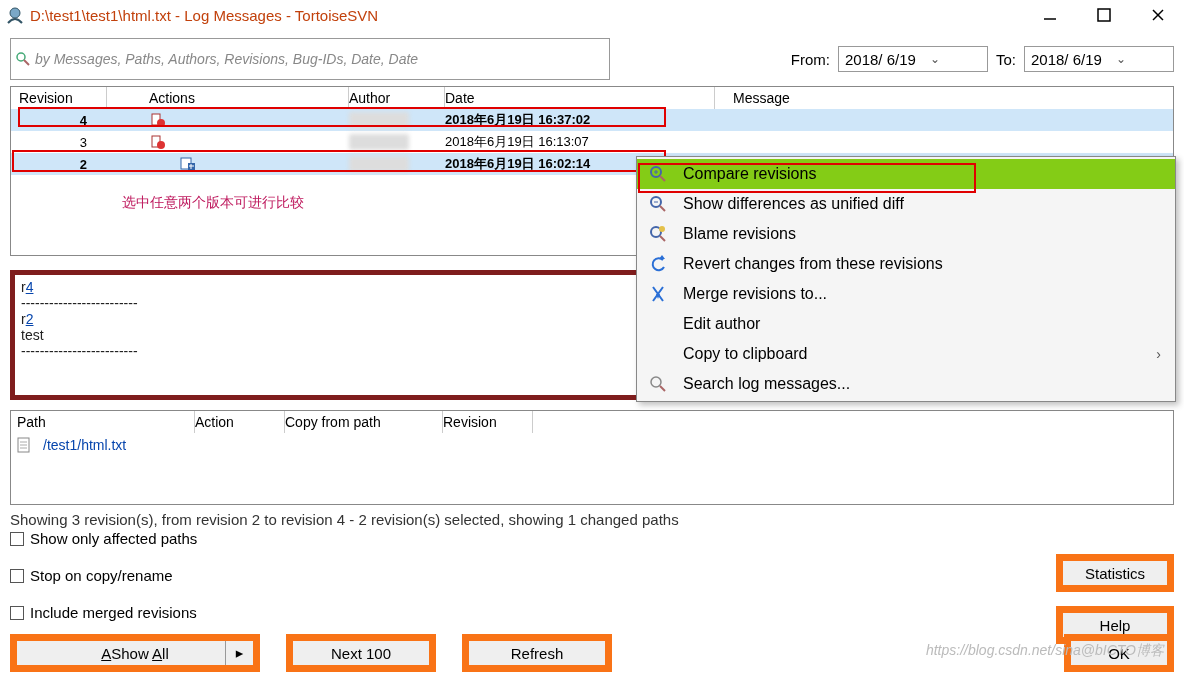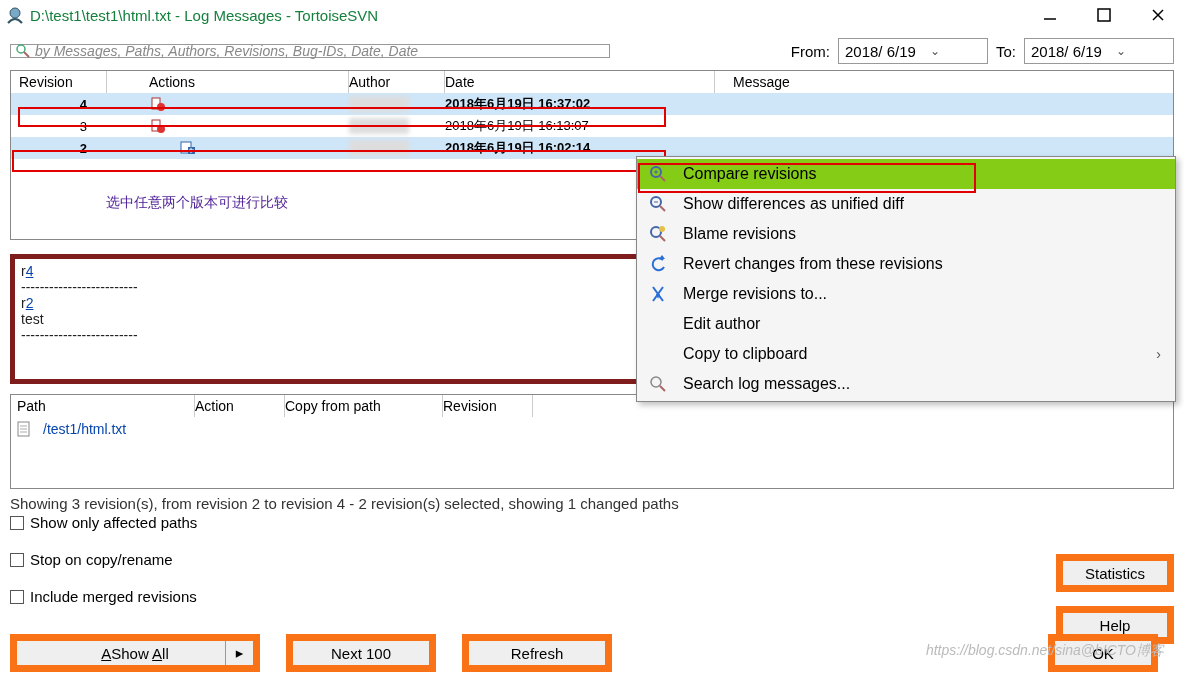--- a/index.html
+++ b/index.html
@@ -1,23 +1,23 @@
 <!DOCTYPE html>
 <html><head>
 <meta charset="utf-8">
 <style>
 * { box-sizing: border-box; font-family: "Segoe UI", Tahoma, sans-serif; }
 body { margin: 0; background: #fff; width: 1184px; height: 678px; position: relative; font-size: 13px; color: #000; }
 .titlebar { display: flex; align-items: center; height: 30px; padding: 0 4px; }
 .titlebar .icon-app { width: 22px; height: 22px; margin-right: 4px; display:flex;align-items:center;justify-content:center;}
-.titlebar .title { flex: 1; font-size: 15px; color: #15803d; }
+.titlebar .title { flex: 1; font-size: 15px; color: #c2410c; }
 .winbtns { display: flex; gap: 30px; padding-right: 10px; }
 .winbtn { width: 24px; height: 24px; display: flex; align-items: center; justify-content: center; font-size: 16px; }
 .toolbar { display: flex; align-items: center; padding: 8px 10px 6px 10px; gap: 8px; }
-.search-wrap { flex: 0 0 600px; border: 1px solid #999; height: 14px; display: flex; align-items: center; padding: 0 4px; gap: 4px; }
+.search-wrap { flex: 0 0 600px; border: 1px solid #999; height: 42px; display: flex; align-items: center; padding: 0 4px; gap: 4px; }
 .search-wrap .s-ico { width:16px;height:16px;display:flex;align-items:center;justify-content:center;}
 .search-wrap .s-text { color: #888; font-style: italic; font-size: 14px; }
 .spacer { flex: 1; }
 .toolbar .lbl { font-size: 15px; }
 .date-combo { border: 1px solid #999; height: 26px; display: flex; align-items: center; padding: 0 6px; gap: 14px; font-size: 15px; min-width: 150px; }
 .date-combo .chev { font-size: 12px; color: #555; }
 .lists-wrap { padding: 0 10px; }
 .loglist { border: 1px solid #888; height: 170px; position: relative; background: #fff; }
 .loglist .hdr, .loglist .row { display: flex; align-items: center; height: 22px; }
 .loglist .hdr { border-bottom: 0; font-size: 14px; }
@@ -28,40 +28,40 @@
 .col-msg { padding-left: 18px; }
 .loglist .hdr > div { border-right: 1px solid #ccc; height:100%; display:flex; align-items:center; }
 .loglist .hdr .col-msg { border-right:none; }
 .row.sel { background: #cfe6f9; font-weight: 700; }
 .row .col-rev { text-align: right; padding-right: 20px; }
 .row .ico { display:inline-flex; width:18px;height:18px;align-items:center;justify-content:center;}
 .authblur { width: 60px; height: 16px; background: #ddd; filter: blur(2px); border-radius:2px;}
 .redbox1 { position:absolute; border:2px solid #e00000; left:18px; top:107px; width:648px; height:20px; pointer-events:none;}
 .redbox2 { position:absolute; border:2px solid #e00000; left:12px; top:150px; width:654px; height:22px; pointer-events:none;}
 .redbox3 { position:absolute; border:2px solid #e00000; left:638px; top:163px; width:338px; height:30px; pointer-events:none; z-index:60;}
-.red-anno { position:absolute; color:#4c1d95; font-size:14px; left:106px; top:194px; font-family: "Microsoft YaHei", sans-serif;}
+.red-anno { position:absolute; color:#be185d; font-size:14px; left:122px; top:194px; font-family: "Microsoft YaHei", sans-serif;}
 .detail-panel { border: 5px solid #7f1d1d; height: 130px; margin-top: 14px; padding: 4px 6px; font-family: Consolas, monospace; font-size: 14px; color:#222; white-space:pre; overflow:hidden;}
 .detail-panel .lnk { color: #0645ad; text-decoration: underline; }
 .path-panel { border: 1px solid #888; height: 95px; margin-top: 10px; }
 .path-panel .hdr { display:flex; align-items:center; font-size:14px; height:22px; }
 .pcol-path { width: 184px; padding-left:6px; }
 .pcol-action { width: 90px; }
 .pcol-copy { width: 158px; }
 .pcol-rev { width: 90px; }
 .path-panel .hdr > div { border-right:1px solid #ccc; height:100%; display:flex;align-items:center;}
 .prow { display:flex; align-items:center; height:24px; padding-left:6px; gap:10px;}
 .prow .file-ico { width:16px;height:16px; }
 .prow .fpath { color:#0645ad; font-size:14px; }
 .status-line { padding: 0 10px; margin-top: 6px; font-size: 15px; color:#333; }
 .checks { padding: 2px 10px; display:flex; flex-direction:column; gap:20px; font-size:15px; }
 .check { display:flex; align-items:center; gap:6px; }
 .cbox { width:14px;height:14px; border:1px solid #555; }
 .side-btns { position:absolute; right:10px; top:554px; display:flex; flex-direction:column; gap:14px; }
 .side-btns .btn, .bottom-btns .btn { border:7px solid #f97316; background:#efefef; height:38px; display:flex;align-items:center;justify-content:center; font-size:15px; padding:0 18px; min-width:118px;}
-.bottom-btns { position:absolute; bottom:6px; left:10px; right:26px; display:flex; align-items:center; gap:26px; }
+.bottom-btns { position:absolute; bottom:6px; left:10px; right:10px; display:flex; align-items:center; gap:26px; }
 .bottom-btns .showall { min-width:250px; display:flex; justify-content:center; position:relative;}
 .bottom-btns .showall .split { position:absolute; right:0; top:0; bottom:0; width:28px; border-left:1px solid #999; display:flex;align-items:center;justify-content:center;}
 .bottom-btns .btn.next { min-width:150px; }
 .bottom-btns .btn.refresh { min-width:150px; }
 .bottom-btns .okarea { margin-left:auto; display:flex; gap:6px;}
 .ctxmenu { position:absolute; left:636px; top:156px; width:540px; background:#f5f5f5; border:1px solid #888; box-shadow:3px 3px 6px rgba(0,0,0,.25); z-index:50; padding:2px 0;}
 .ctxmenu .mi { display:flex; align-items:center; height:30px; font-size:16px; padding:0 14px 0 10px; gap:14px;}
 .ctxmenu .mi .mico { width:22px; display:flex;align-items:center;justify-content:center;}
 .ctxmenu .mi.hl { background:#84cc16; }
 .ctxmenu .mi .arrow { margin-left:auto; color:#555; font-size:14px;}

